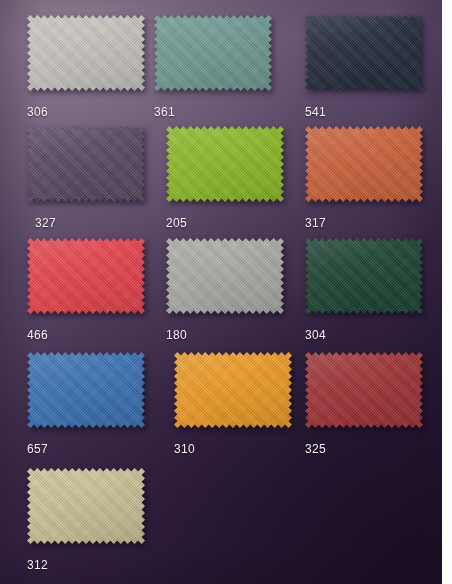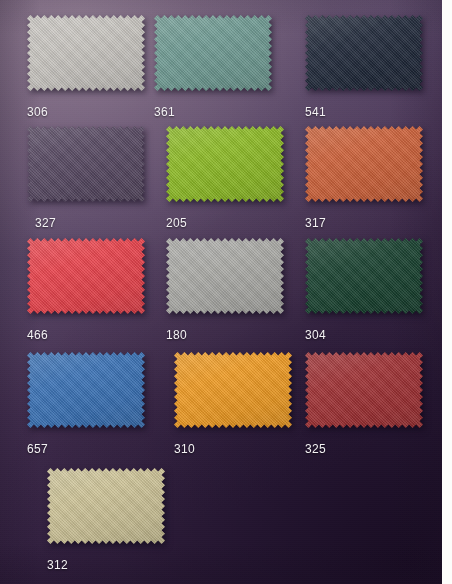--- a/index.html
+++ b/index.html
@@ -197,21 +197,21 @@
           </div>
           <div class="label" style="left: 0px; top: 92px;">310</div>
         </div>
         <div class="swatch-cell" style="left: 305px; top: 352px;">
           <div class="swatch" title="325">
             <div style="position: absolute; inset: 0px; clip-path: polygon(0px 3.5px, 3.47px 0px, 6.94px 3.5px, 10.41px 0px, 13.88px 3.5px, 17.35px 0px, 20.82px 3.5px, 24.29px 0px, 27.76px 3.5px, 31.24px 0px, 34.71px 3.5px, 38.18px 0px, 41.65px 3.5px, 45.12px 0px, 48.59px 3.5px, 52.06px 0px, 55.53px 3.5px, 59px 0px, 62.47px 3.5px, 65.94px 0px, 69.41px 3.5px, 72.88px 0px, 76.35px 3.5px, 79.82px 0px, 83.29px 3.5px, 86.76px 0px, 90.24px 3.5px, 93.71px 0px, 97.18px 3.5px, 100.65px 0px, 104.12px 3.5px, 107.59px 0px, 111.06px 3.5px, 114.53px 0px, 118px 3.5px, 114.5px 0px, 118px 3.45px, 114.5px 6.91px, 118px 10.36px, 114.5px 13.82px, 118px 17.27px, 114.5px 20.73px, 118px 24.18px, 114.5px 27.64px, 118px 31.09px, 114.5px 34.55px, 118px 38px, 114.5px 41.45px, 118px 44.91px, 114.5px 48.36px, 118px 51.82px, 114.5px 55.27px, 118px 58.73px, 114.5px 62.18px, 118px 65.64px, 114.5px 69.09px, 118px 72.55px, 114.5px 76px, 118px 72.5px, 114.53px 76px, 111.06px 72.5px, 107.59px 76px, 104.12px 72.5px, 100.65px 76px, 97.18px 72.5px, 93.71px 76px, 90.24px 72.5px, 86.76px 76px, 83.29px 72.5px, 79.82px 76px, 76.35px 72.5px, 72.88px 76px, 69.41px 72.5px, 65.94px 76px, 62.47px 72.5px, 59px 76px, 55.53px 72.5px, 52.06px 76px, 48.59px 72.5px, 45.12px 76px, 41.65px 72.5px, 38.18px 76px, 34.71px 72.5px, 31.24px 76px, 27.76px 72.5px, 24.29px 76px, 20.82px 72.5px, 17.35px 76px, 13.88px 72.5px, 10.41px 76px, 6.94px 72.5px, 3.47px 76px, 0px 72.5px, 3.5px 76px, 0px 72.55px, 3.5px 69.09px, 0px 65.64px, 3.5px 62.18px, 0px 58.73px, 3.5px 55.27px, 0px 51.82px, 3.5px 48.36px, 0px 44.91px, 3.5px 41.45px, 0px 38px, 3.5px 34.55px, 0px 31.09px, 3.5px 27.64px, 0px 24.18px, 3.5px 20.73px, 0px 17.27px, 3.5px 13.82px, 0px 10.36px, 3.5px 6.91px, 0px 3.45px, 3.5px 0px); background: rgb(158, 47, 50);"></div>
             <div style="position: absolute; inset: 0px; clip-path: polygon(0px 3.5px, 3.47px 0px, 6.94px 3.5px, 10.41px 0px, 13.88px 3.5px, 17.35px 0px, 20.82px 3.5px, 24.29px 0px, 27.76px 3.5px, 31.24px 0px, 34.71px 3.5px, 38.18px 0px, 41.65px 3.5px, 45.12px 0px, 48.59px 3.5px, 52.06px 0px, 55.53px 3.5px, 59px 0px, 62.47px 3.5px, 65.94px 0px, 69.41px 3.5px, 72.88px 0px, 76.35px 3.5px, 79.82px 0px, 83.29px 3.5px, 86.76px 0px, 90.24px 3.5px, 93.71px 0px, 97.18px 3.5px, 100.65px 0px, 104.12px 3.5px, 107.59px 0px, 111.06px 3.5px, 114.53px 0px, 118px 3.5px, 114.5px 0px, 118px 3.45px, 114.5px 6.91px, 118px 10.36px, 114.5px 13.82px, 118px 17.27px, 114.5px 20.73px, 118px 24.18px, 114.5px 27.64px, 118px 31.09px, 114.5px 34.55px, 118px 38px, 114.5px 41.45px, 118px 44.91px, 114.5px 48.36px, 118px 51.82px, 114.5px 55.27px, 118px 58.73px, 114.5px 62.18px, 118px 65.64px, 114.5px 69.09px, 118px 72.55px, 114.5px 76px, 118px 72.5px, 114.53px 76px, 111.06px 72.5px, 107.59px 76px, 104.12px 72.5px, 100.65px 76px, 97.18px 72.5px, 93.71px 76px, 90.24px 72.5px, 86.76px 76px, 83.29px 72.5px, 79.82px 76px, 76.35px 72.5px, 72.88px 76px, 69.41px 72.5px, 65.94px 76px, 62.47px 72.5px, 59px 76px, 55.53px 72.5px, 52.06px 76px, 48.59px 72.5px, 45.12px 76px, 41.65px 72.5px, 38.18px 76px, 34.71px 72.5px, 31.24px 76px, 27.76px 72.5px, 24.29px 76px, 20.82px 72.5px, 17.35px 76px, 13.88px 72.5px, 10.41px 76px, 6.94px 72.5px, 3.47px 76px, 0px 72.5px, 3.5px 76px, 0px 72.55px, 3.5px 69.09px, 0px 65.64px, 3.5px 62.18px, 0px 58.73px, 3.5px 55.27px, 0px 51.82px, 3.5px 48.36px, 0px 44.91px, 3.5px 41.45px, 0px 38px, 3.5px 34.55px, 0px 31.09px, 3.5px 27.64px, 0px 24.18px, 3.5px 20.73px, 0px 17.27px, 3.5px 13.82px, 0px 10.36px, 3.5px 6.91px, 0px 3.45px, 3.5px 0px); pointer-events: none; background-image: repeating-linear-gradient(45deg, rgba(255, 255, 255, 0.086) 0px, rgba(255, 255, 255, 0.086) 1px, rgba(0, 0, 0, 0.075) 1px, rgba(0, 0, 0, 0.075) 2px), repeating-linear-gradient(-45deg, rgba(255, 255, 255, 0.035) 0px, rgba(255, 255, 255, 0.035) 1px, rgba(0, 0, 0, 0.03) 1px, rgba(0, 0, 0, 0.03) 2px), linear-gradient(160deg, rgba(255, 255, 255, 0.16) 0%, rgba(255, 255, 255, 0.04) 35%, rgba(0, 0, 0, 0.06) 72%, rgba(0, 0, 0, 0.14) 100%);"></div>
           </div>
           <div class="label" style="left: 0px; top: 92px;">325</div>
         </div>
-        <div class="swatch-cell" style="left: 27px; top: 468px; margin-left: 20px;">
+        <div class="swatch-cell" style="left: 27px; top: 468px;">
           <div class="swatch" title="312">
             <div style="position: absolute; inset: 0px; clip-path: polygon(0px 3.5px, 3.47px 0px, 6.94px 3.5px, 10.41px 0px, 13.88px 3.5px, 17.35px 0px, 20.82px 3.5px, 24.29px 0px, 27.76px 3.5px, 31.24px 0px, 34.71px 3.5px, 38.18px 0px, 41.65px 3.5px, 45.12px 0px, 48.59px 3.5px, 52.06px 0px, 55.53px 3.5px, 59px 0px, 62.47px 3.5px, 65.94px 0px, 69.41px 3.5px, 72.88px 0px, 76.35px 3.5px, 79.82px 0px, 83.29px 3.5px, 86.76px 0px, 90.24px 3.5px, 93.71px 0px, 97.18px 3.5px, 100.65px 0px, 104.12px 3.5px, 107.59px 0px, 111.06px 3.5px, 114.53px 0px, 118px 3.5px, 114.5px 0px, 118px 3.45px, 114.5px 6.91px, 118px 10.36px, 114.5px 13.82px, 118px 17.27px, 114.5px 20.73px, 118px 24.18px, 114.5px 27.64px, 118px 31.09px, 114.5px 34.55px, 118px 38px, 114.5px 41.45px, 118px 44.91px, 114.5px 48.36px, 118px 51.82px, 114.5px 55.27px, 118px 58.73px, 114.5px 62.18px, 118px 65.64px, 114.5px 69.09px, 118px 72.55px, 114.5px 76px, 118px 72.5px, 114.53px 76px, 111.06px 72.5px, 107.59px 76px, 104.12px 72.5px, 100.65px 76px, 97.18px 72.5px, 93.71px 76px, 90.24px 72.5px, 86.76px 76px, 83.29px 72.5px, 79.82px 76px, 76.35px 72.5px, 72.88px 76px, 69.41px 72.5px, 65.94px 76px, 62.47px 72.5px, 59px 76px, 55.53px 72.5px, 52.06px 76px, 48.59px 72.5px, 45.12px 76px, 41.65px 72.5px, 38.18px 76px, 34.71px 72.5px, 31.24px 76px, 27.76px 72.5px, 24.29px 76px, 20.82px 72.5px, 17.35px 76px, 13.88px 72.5px, 10.41px 76px, 6.94px 72.5px, 3.47px 76px, 0px 72.5px, 3.5px 76px, 0px 72.55px, 3.5px 69.09px, 0px 65.64px, 3.5px 62.18px, 0px 58.73px, 3.5px 55.27px, 0px 51.82px, 3.5px 48.36px, 0px 44.91px, 3.5px 41.45px, 0px 38px, 3.5px 34.55px, 0px 31.09px, 3.5px 27.64px, 0px 24.18px, 3.5px 20.73px, 0px 17.27px, 3.5px 13.82px, 0px 10.36px, 3.5px 6.91px, 0px 3.45px, 3.5px 0px); background: rgb(204, 194, 150);"></div>
             <div style="position: absolute; inset: 0px; clip-path: polygon(0px 3.5px, 3.47px 0px, 6.94px 3.5px, 10.41px 0px, 13.88px 3.5px, 17.35px 0px, 20.82px 3.5px, 24.29px 0px, 27.76px 3.5px, 31.24px 0px, 34.71px 3.5px, 38.18px 0px, 41.65px 3.5px, 45.12px 0px, 48.59px 3.5px, 52.06px 0px, 55.53px 3.5px, 59px 0px, 62.47px 3.5px, 65.94px 0px, 69.41px 3.5px, 72.88px 0px, 76.35px 3.5px, 79.82px 0px, 83.29px 3.5px, 86.76px 0px, 90.24px 3.5px, 93.71px 0px, 97.18px 3.5px, 100.65px 0px, 104.12px 3.5px, 107.59px 0px, 111.06px 3.5px, 114.53px 0px, 118px 3.5px, 114.5px 0px, 118px 3.45px, 114.5px 6.91px, 118px 10.36px, 114.5px 13.82px, 118px 17.27px, 114.5px 20.73px, 118px 24.18px, 114.5px 27.64px, 118px 31.09px, 114.5px 34.55px, 118px 38px, 114.5px 41.45px, 118px 44.91px, 114.5px 48.36px, 118px 51.82px, 114.5px 55.27px, 118px 58.73px, 114.5px 62.18px, 118px 65.64px, 114.5px 69.09px, 118px 72.55px, 114.5px 76px, 118px 72.5px, 114.53px 76px, 111.06px 72.5px, 107.59px 76px, 104.12px 72.5px, 100.65px 76px, 97.18px 72.5px, 93.71px 76px, 90.24px 72.5px, 86.76px 76px, 83.29px 72.5px, 79.82px 76px, 76.35px 72.5px, 72.88px 76px, 69.41px 72.5px, 65.94px 76px, 62.47px 72.5px, 59px 76px, 55.53px 72.5px, 52.06px 76px, 48.59px 72.5px, 45.12px 76px, 41.65px 72.5px, 38.18px 76px, 34.71px 72.5px, 31.24px 76px, 27.76px 72.5px, 24.29px 76px, 20.82px 72.5px, 17.35px 76px, 13.88px 72.5px, 10.41px 76px, 6.94px 72.5px, 3.47px 76px, 0px 72.5px, 3.5px 76px, 0px 72.55px, 3.5px 69.09px, 0px 65.64px, 3.5px 62.18px, 0px 58.73px, 3.5px 55.27px, 0px 51.82px, 3.5px 48.36px, 0px 44.91px, 3.5px 41.45px, 0px 38px, 3.5px 34.55px, 0px 31.09px, 3.5px 27.64px, 0px 24.18px, 3.5px 20.73px, 0px 17.27px, 3.5px 13.82px, 0px 10.36px, 3.5px 6.91px, 0px 3.45px, 3.5px 0px); pointer-events: none; background-image: repeating-linear-gradient(45deg, rgba(255, 255, 255, 0.086) 0px, rgba(255, 255, 255, 0.086) 1px, rgba(0, 0, 0, 0.075) 1px, rgba(0, 0, 0, 0.075) 2px), repeating-linear-gradient(-45deg, rgba(255, 255, 255, 0.035) 0px, rgba(255, 255, 255, 0.035) 1px, rgba(0, 0, 0, 0.03) 1px, rgba(0, 0, 0, 0.03) 2px), linear-gradient(160deg, rgba(255, 255, 255, 0.16) 0%, rgba(255, 255, 255, 0.04) 35%, rgba(0, 0, 0, 0.06) 72%, rgba(0, 0, 0, 0.14) 100%);"></div>
           </div>
           <div class="label" style="left: 0px; top: 92px;">312</div>
         </div>
       </div>
   </div>
 
   <div id="white-strip"></div>

